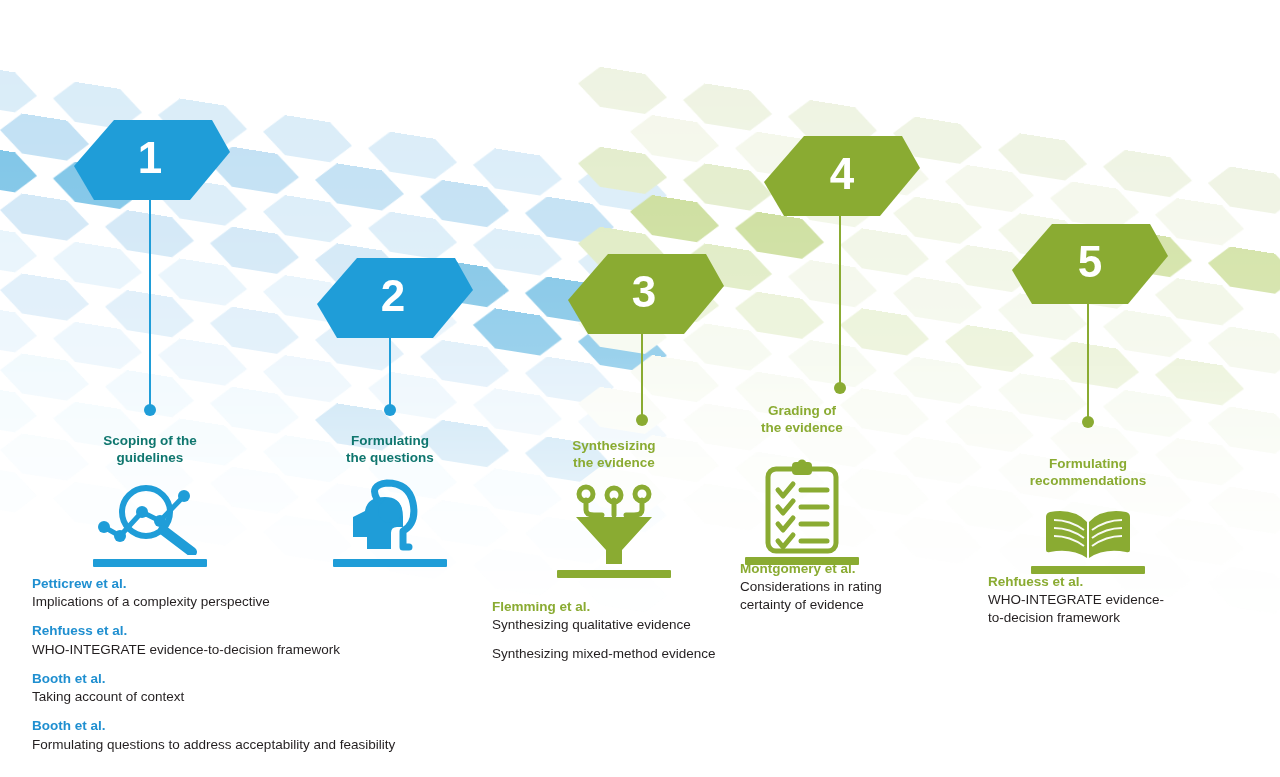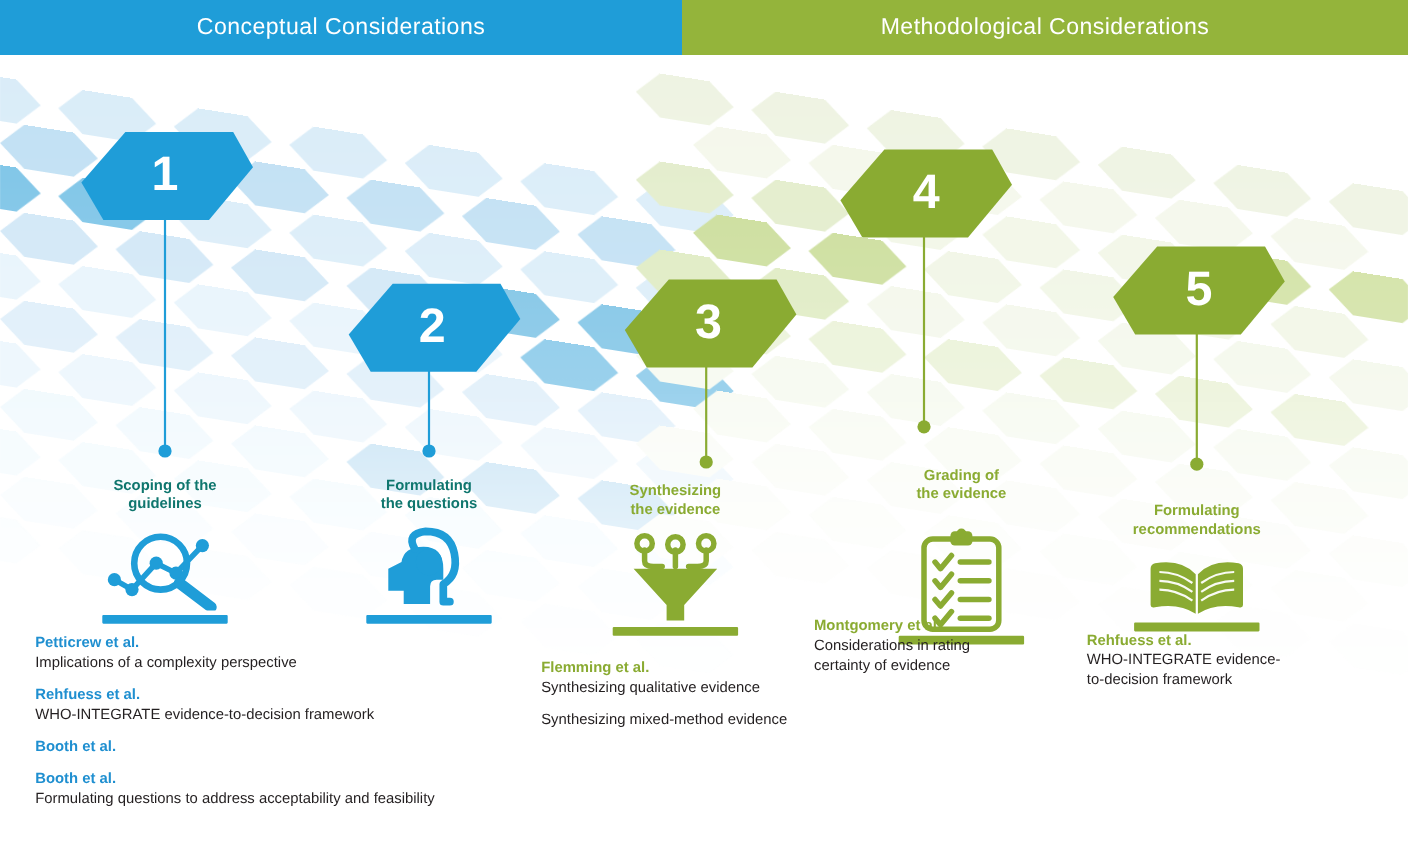--- a/index.html
+++ b/index.html
@@ -57,28 +57,20 @@
   .ref-author{font-size:13.5px;font-weight:700;line-height:1.35;}
   .ref-author.blue{color:#1f8fd0;}
   .ref-author.green{color:#8aab32;}
   .ref-desc{font-size:13.5px;color:#231f20;line-height:1.35;font-weight:400;}
 </style>
 </head>
 <body>
 
 <div id="stage">
 
-  <div class="header">
-    <div class="hdr-half hdr-left">
-      <span class="hdr-title">Conceptual Considerations</span>
-    </div>
-    <div class="hdr-half hdr-right">
-      <span class="hdr-title">Methodological Considerations</span>
-    </div>
-  </div>
 
   <div class="hexbg">
     <svg width="1280" height="727" viewBox="0 0 1280 727" xmlns="http://www.w3.org/2000/svg">
       <defs>
 
         <linearGradient id="fadeV" x1="0" y1="0" x2="0" y2="1">
           <stop offset="0" stop-color="#fff" stop-opacity="1"></stop>
           <stop offset="0.42" stop-color="#fff" stop-opacity="0.78"></stop>
           <stop offset="0.72" stop-color="#fff" stop-opacity="0.18"></stop>
           <stop offset="1" stop-color="#fff" stop-opacity="0"></stop>
@@ -421,21 +413,21 @@
           <circle cx="16" cy="10" r="7"></circle>
           <circle cx="44" cy="11" r="7"></circle>
           <circle cx="72" cy="10" r="7"></circle>
         </g>
         <path d="M6 33 L82 33 L52 66 L52 80 L36 80 L36 66 Z" fill="#8aab32"></path>
       </svg>
     </div>
     <div class="rule green" style="width:114px;margin-top:4px;"></div>
   </div>
 
-  <div class="step" style="left:784px;top:402px;width:180px;margin-top:21px;">
+  <div class="step" style="left:712px;top:402px;width:180px;">
     <div class="step-title green-txt">
       <div>Grading of</div>
       <div>the evidence</div>
     </div>
     <div class="icon-wrap" style="height:108px;margin-top:10px;">
       <svg width="78" height="96" viewBox="0 0 78 96">
         <rect x="5" y="10" width="68" height="82" rx="8" ry="8" fill="none" stroke="#8aab32" stroke-width="5"></rect>
         <rect x="29" y="3" width="20" height="13" rx="4" ry="4" fill="#8aab32"></rect>
         <circle cx="39" cy="5" r="4.5" fill="#8aab32"></circle>
         <g stroke="#8aab32" stroke-width="5" stroke-linecap="round" stroke-linejoin="round" fill="none">
@@ -483,20 +475,21 @@
     <div class="ref">
       <div class="ref-author blue">Petticrew et al.</div>
       <div class="ref-desc">Implications of a complexity perspective</div>
     </div>
     <div class="ref">
       <div class="ref-author blue">Rehfuess et al.</div>
       <div class="ref-desc">WHO-INTEGRATE evidence-to-decision framework</div>
     </div>
     <div class="ref">
       <div class="ref-author blue">Booth et al.</div>
+      <div class="ref-desc">Taking account of context</div>
     </div>
     <div class="ref">
       <div class="ref-author blue">Booth et al.</div>
       <div class="ref-desc">Formulating questions to address acceptability and feasibility</div>
     </div>
   </div>
 
   <div class="reflist" style="left:492px;top:598px;width:300px;">
     <div class="ref">
       <div class="ref-author green">Flemming et al.</div>

